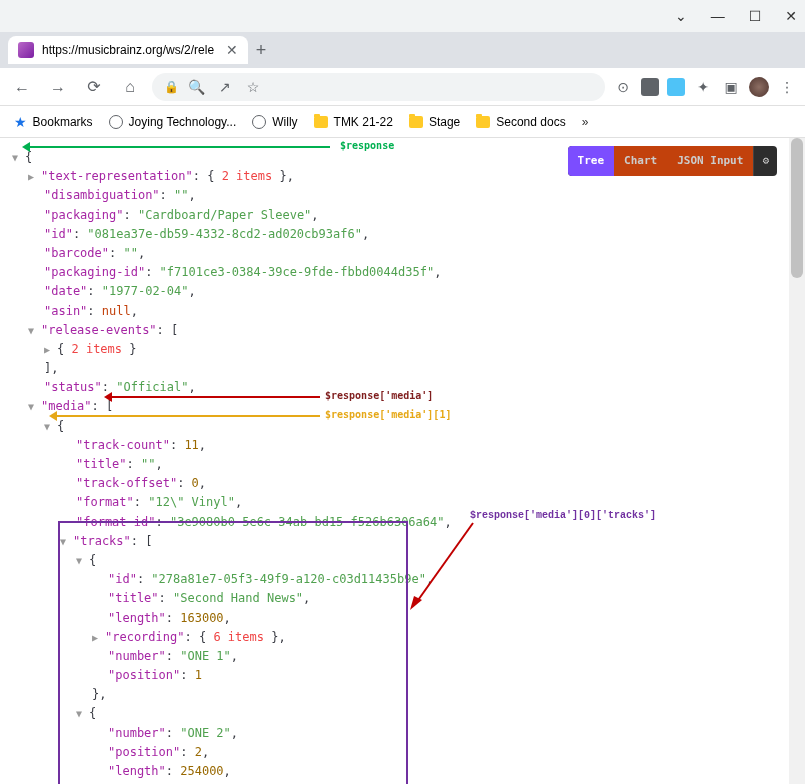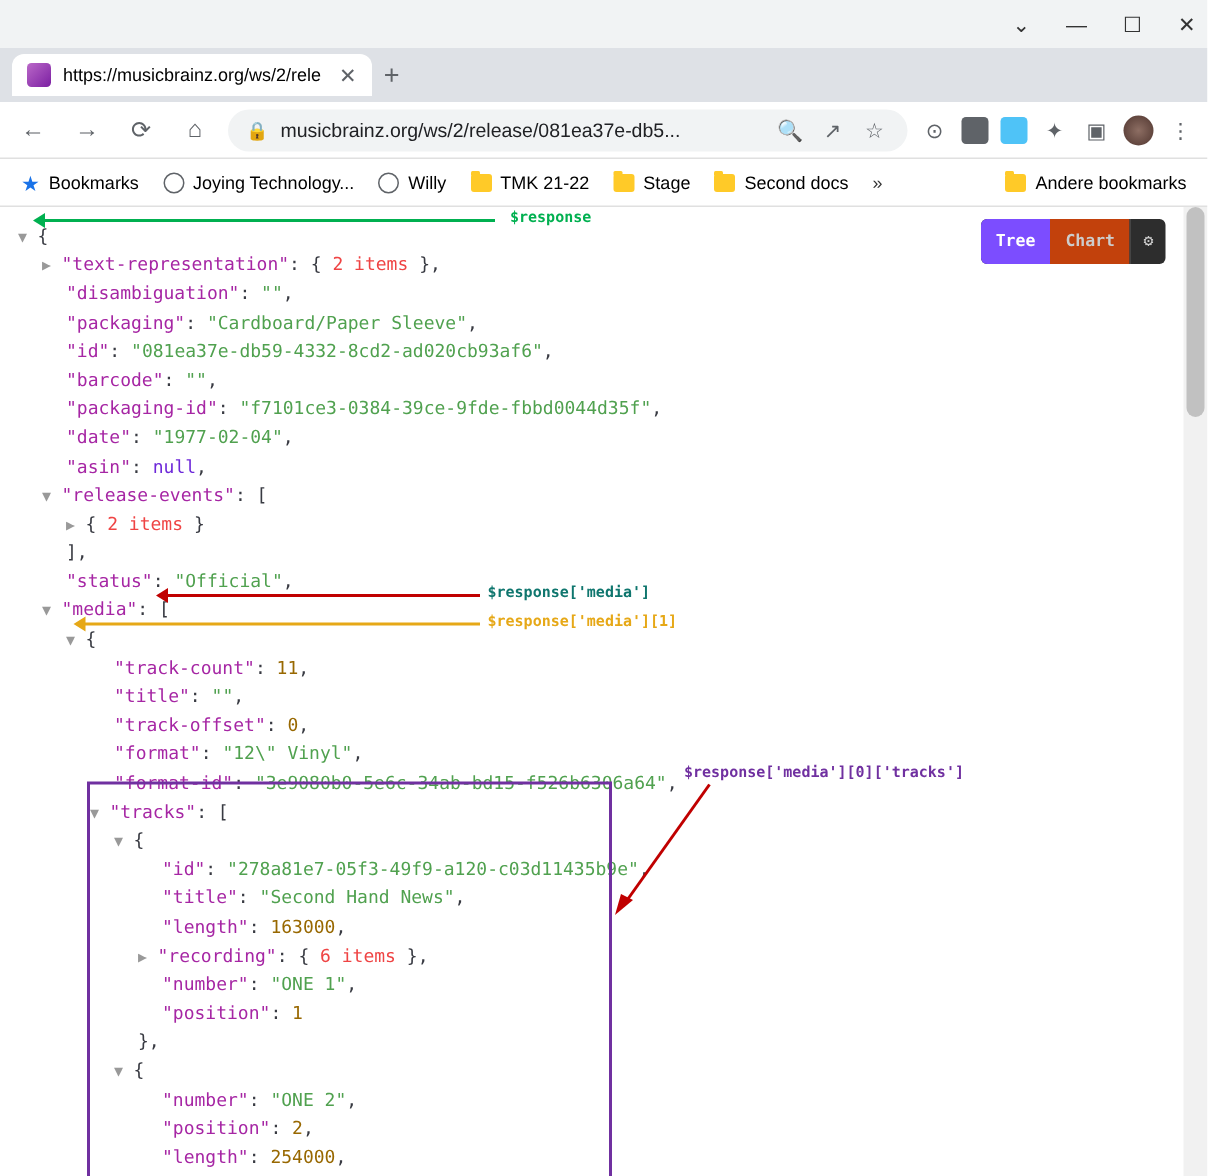--- a/index.html
+++ b/index.html
@@ -28,30 +28,30 @@
 .bm-folder::before { content: ''; position: absolute; top: -2px; left: 0; width: 6px; height: 3px; background: #ffca28; border-radius: 1px 1px 0 0; }
 .bm-chevron { font-size: 12px; color: #333; padding: 0 6px; cursor: pointer; }
 .content { position: relative; padding: 10px 12px; font-family: 'Consolas', 'Monaco', monospace; font-size: 12px; line-height: 1.6; height: calc(784px - 138px); overflow: hidden; }
 .json-line { white-space: nowrap; }
 .indent { display: inline-block; }
 .i1 { width: 16px; } .i2 { width: 32px; } .i3 { width: 48px; } .i4 { width: 64px; } .i5 { width: 80px; } .i6 { width: 96px; }
 .toggle { color: #999; cursor: pointer; font-size: 10px; margin-right: 3px; display: inline-block; width: 10px; }
 .key { color: #a626a4; }
 .string { color: #50a14f; }
 .number { color: #986801; }
-.null { color: #6d28d9; text-align: center; }
+.null { color: #c2410c; text-align: center; }
 .punct { color: #383a42; }
 .dim { color: #ef4444; }
 .toolbar { position: absolute; top: 8px; right: 28px; display: flex; background: #2d2d2d; border-radius: 4px; overflow: hidden; font-size: 11px; font-weight: bold; }
 .toolbar-btn { padding: 6px 10px; color: #ccc; cursor: pointer; background: #c2410c; }
 .toolbar-btn.active { background: #7c4dff; color: #fff; }
 .gear { padding: 6px 8px; color: #ccc; cursor: pointer; border-left: 1px solid #444; }
 .annotation { position: absolute; font-family: 'Consolas', monospace; font-size: 10px; font-weight: bold; }
 .ann-green { color: #00b050; }
-.ann-red { color: #0f766e; }
+.ann-red { color: #7f1d1d; }
 .ann-purple { color: #7030a0; }
 .ann-orange { color: #e6a817; }
 .arrow-line { position: absolute; }
 .arrow-green-line { height: 2px; background: #00b050; }
 .arrow-red-line { height: 2px; background: #c00000; }
 .arrow-orange-line { height: 2px; background: #e6a817; }
 .purple-box { position: absolute; border: 2px solid #7030a0; }
 .arrow-head { position: absolute; width: 0; height: 0; }
 .scrollbar { position: absolute; right: 0; top: 138px; width: 16px; height: calc(784px - 138px); background: #f1f1f1; }
 .scrollbar-thumb { position: absolute; top: 0; right: 2px; width: 12px; height: 140px; background: #c1c1c1; border-radius: 6px; }
@@ -76,21 +76,20 @@
   <span class="tab-add">+</span>
 </div>
 
 <div class="address-bar">
   <span class="nav-btn">←</span>
   <span class="nav-btn">→</span>
   <span class="nav-btn">⟳</span>
   <span class="nav-btn">⌂</span>
   <div class="url-box">
     <span class="lock-icon">🔒</span>
-    <span class="url-text">musicbrainz.org/ws/2/release/081ea37e-db5...</span>
     <span class="addr-icon">🔍</span>
     <span class="addr-icon">↗</span>
     <span class="addr-icon">☆</span>
   </div>
   <span class="addr-icon">⊙</span>
   <span class="ext-icon"></span>
   <span class="ext-icon blue"></span>
   <span class="addr-icon">✦</span>
   <span class="addr-icon">▣</span>
   <span class="avatar"></span>
@@ -117,31 +116,28 @@
   <div class="bm-item">
       <span class="bm-folder"></span>
       <span>Stage</span>
     </div>
   <div class="bm-item">
       <span class="bm-folder"></span>
       <span>Second docs</span>
     </div>
   <span class="bm-chevron">»</span>
   <div style="flex:1"></div>
-  <div class="bm-item">
-      <span class="bm-folder"></span>
-      <span>Andere bookmarks</span>
-    </div>
 </div>
 
 <div class="content">
 
   <div class="toolbar">
     <div class="toolbar-btn active">Tree</div>
     <div class="toolbar-btn">Chart</div>
+    <div class="toolbar-btn">JSON Input</div>
     <div class="gear">⚙</div>
   </div>
 
   <div class="json-line"><span class="toggle">▼</span><span class="punct">{</span></div>
   <div class="json-line"><span class="indent i1"></span><span class="toggle">▶</span><span class="key">"text-representation"</span><span class="punct">: { </span><span class="dim">2 items</span><span class="punct"> },</span></div>
   <div class="json-line"><span class="indent i2"></span><span class="key">"disambiguation"</span><span class="punct">: </span><span class="string">""</span><span class="punct">,</span></div>
   <div class="json-line"><span class="indent i2"></span><span class="key">"packaging"</span><span class="punct">: </span><span class="string">"Cardboard/Paper Sleeve"</span><span class="punct">,</span></div>
   <div class="json-line"><span class="indent i2"></span><span class="key">"id"</span><span class="punct">: </span><span class="string">"081ea37e-db59-4332-8cd2-ad020cb93af6"</span><span class="punct">,</span></div>
   <div class="json-line"><span class="indent i2"></span><span class="key">"barcode"</span><span class="punct">: </span><span class="string">""</span><span class="punct">,</span></div>
   <div class="json-line"><span class="indent i2"></span><span class="key">"packaging-id"</span><span class="punct">: </span><span class="string">"f7101ce3-0384-39ce-9fde-fbbd0044d35f"</span><span class="punct">,</span></div>
@@ -183,18 +179,18 @@
 
   <div class="arrow-line arrow-orange-line" style="top:277px; left:55px; width:265px;"></div>
   <div class="arrow-head" style="top:273px; left:49px; border-top:5px solid transparent; border-bottom:5px solid transparent; border-right:8px solid #e6a817;"></div>
   <div class="annotation ann-orange" style="top:269px; left:325px;">$response['media'][1]</div>
 
   <div class="purple-box" style="top:383px; left:58px; width:350px; height:275px;"></div>
   <svg class="red-arrow" style="top:380px; left:408px;" width="70" height="100">
     <line x1="65" y1="5" x2="8" y2="85" stroke="#c00000" stroke-width="2"></line>
     <polygon points="2,92 14,82 6,78" fill="#c00000"></polygon>
   </svg>
-  <div class="annotation ann-purple" style="top:370px; left:456px;">$response['media'][0]['tracks']</div>
+  <div class="annotation ann-purple" style="top:370px; left:470px;font-family:Liberation Mono, monospace;">$response['media'][0]['tracks']</div>
 </div>
 
 <div class="scrollbar">
   <div class="scrollbar-thumb"></div>
 </div>
 
 </body></html>

